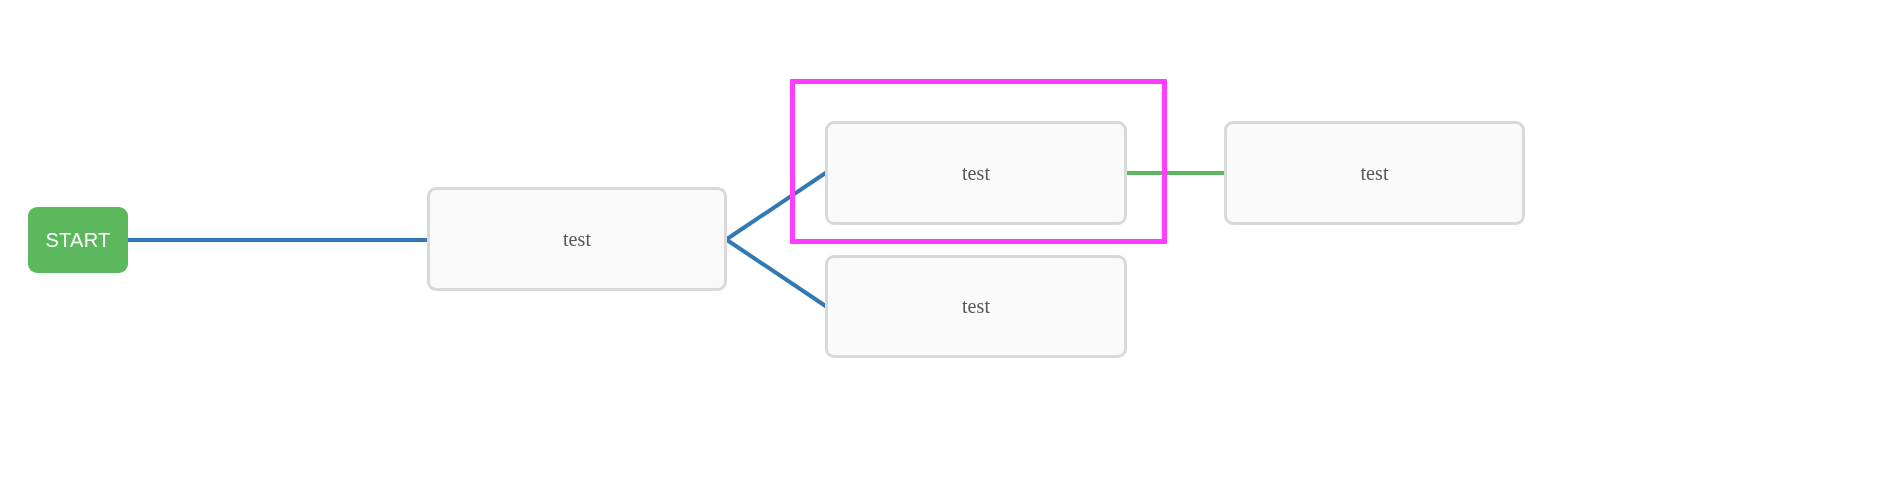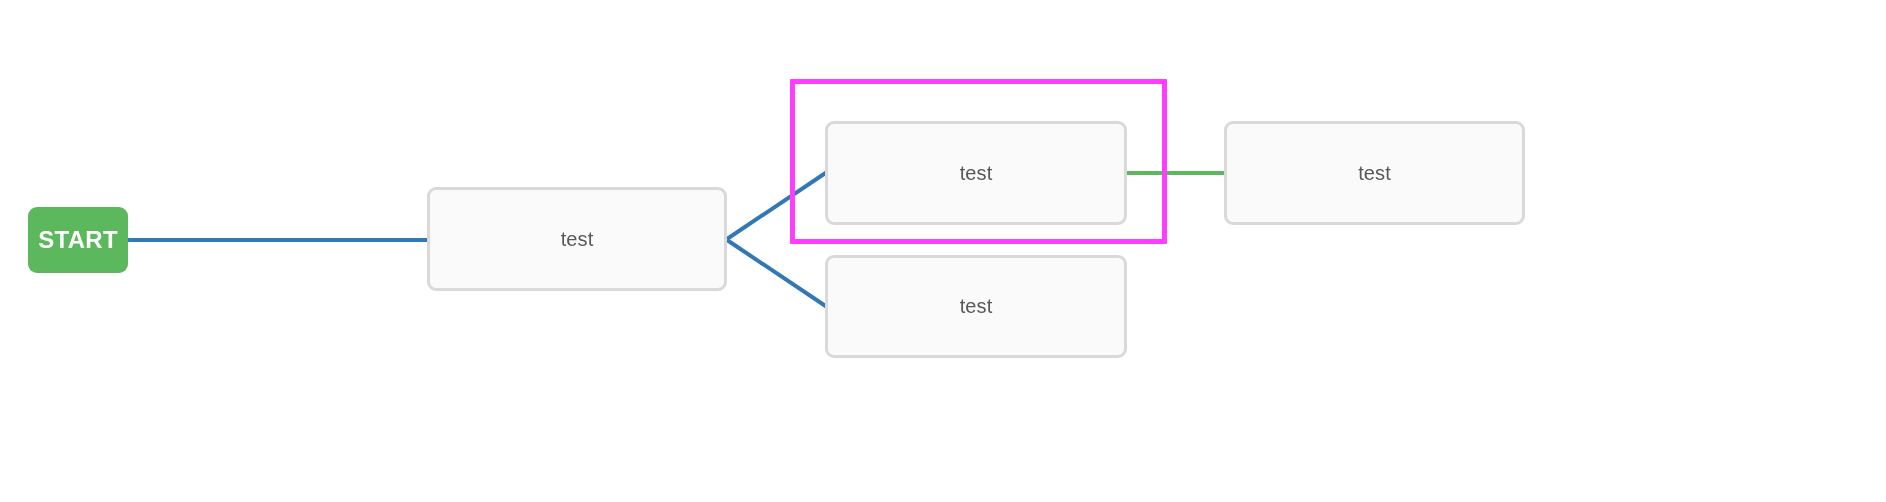--- a/index.html
+++ b/index.html
@@ -31,36 +31,37 @@
     position: absolute;
     box-sizing: border-box;
     display: flex;
     align-items: center;
     justify-content: center;
   }
   .node-task {
     background: #fafafa;
     border: 3px solid #d9d9d9;
     border-radius: 9px;
+    font-family: Liberation Serif, serif;
   }
   .node-task .node-label {
     font-size: 20px;
     color: #58585b;
     font-weight: 400;
     letter-spacing: 0.1px;
   }
   .node-start {
     background: #5cb85c;
     border-radius: 9px;
     border: none;
   }
   .node-start .node-label {
-    font-size: 24px;
+    font-size: 20px;
     color: #ffffff;
-    font-weight: 700;
+    font-weight: 400;
     letter-spacing: 0.3px;
   }
   .selection-rect {
     position: absolute;
     box-sizing: border-box;
     border: 5px solid #ff3cff;
     background: transparent;
     border-radius: 1px;
   }
 </style>

